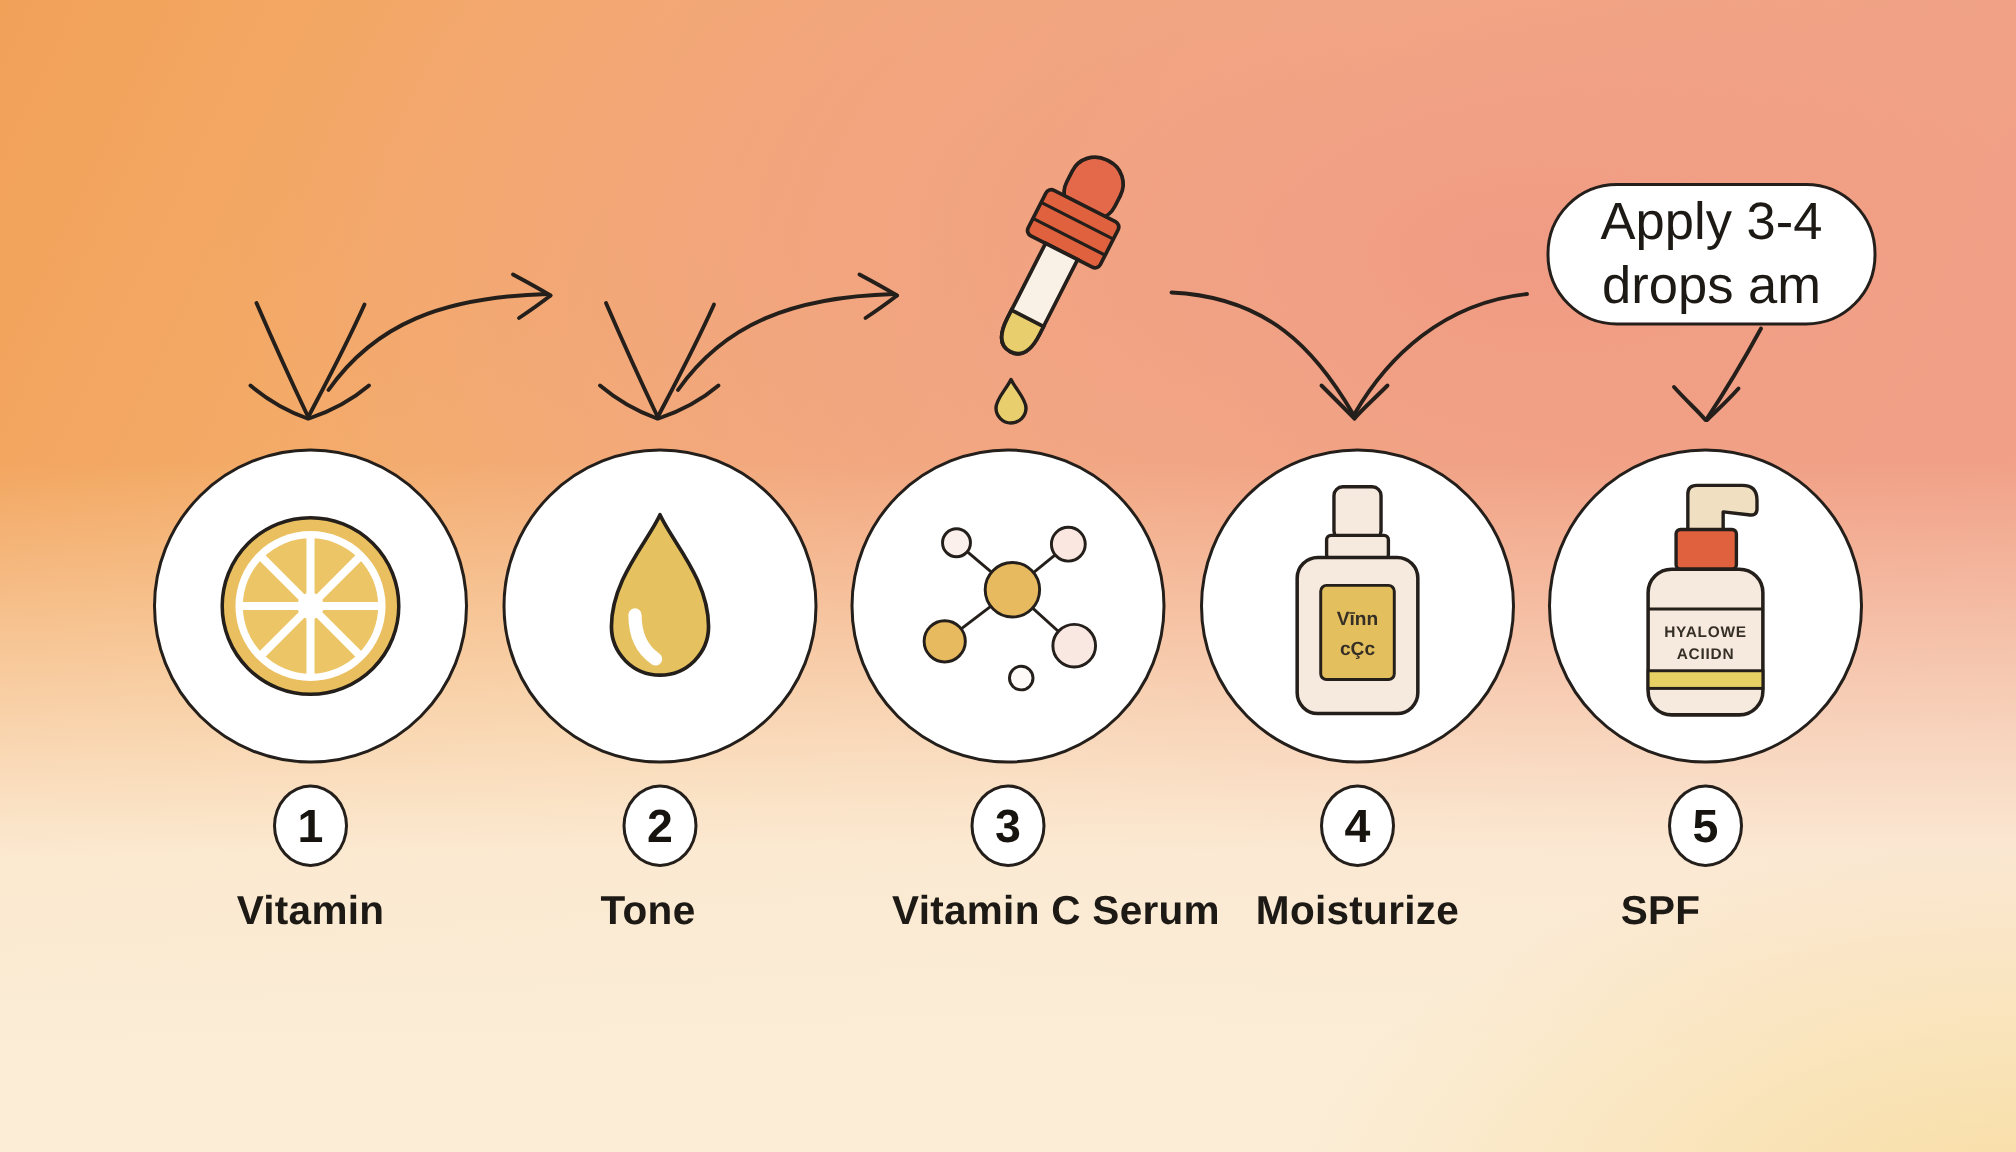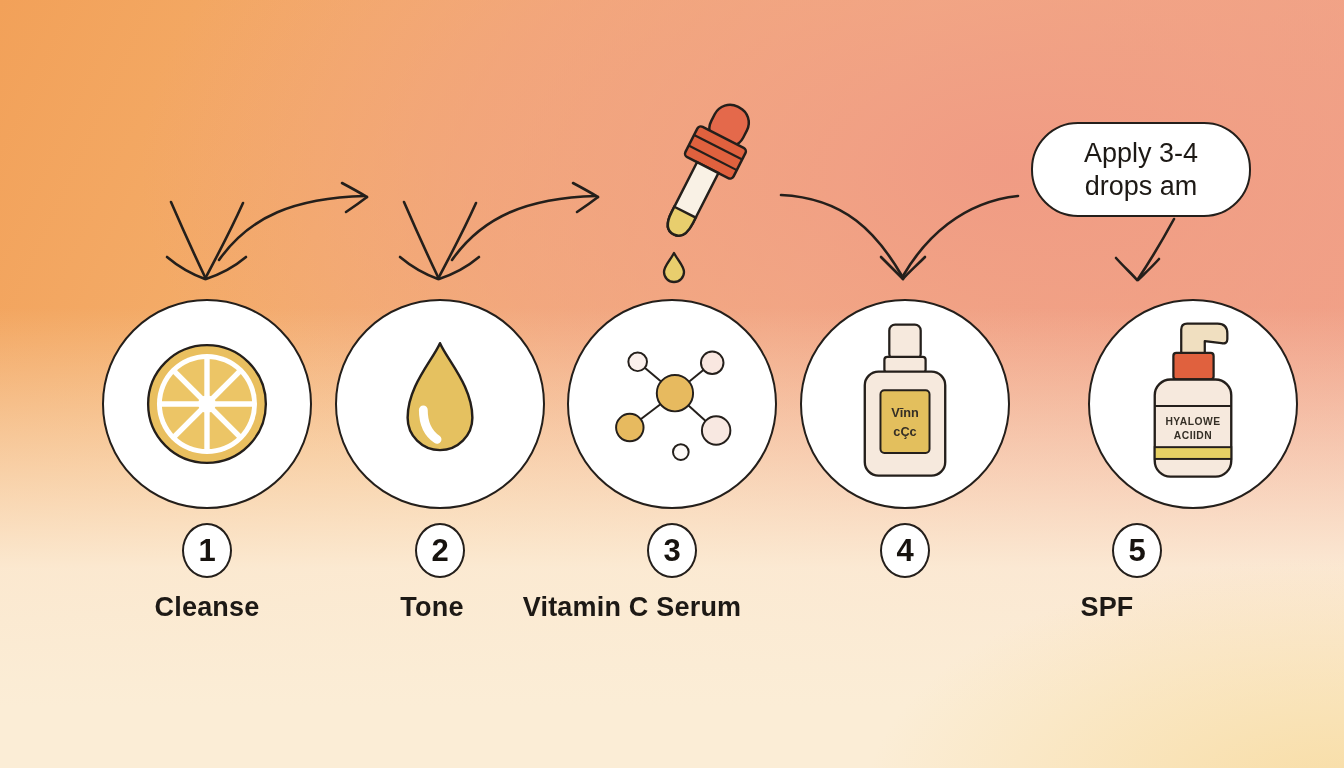--- a/index.html
+++ b/index.html
@@ -35,21 +35,21 @@
   .step-label {
     position: absolute; top: 592px; transform: translateX(-50%); z-index: 2;
     font-size: 27px; font-weight: 600; color: #1D1915; letter-spacing: 0.2px;
     white-space: nowrap;
   }
 
   .bubble {
     position: absolute; left: 1031px; top: 122px; width: 220px; height: 95px; z-index: 2;
     background: #FFFFFF; border: 2.5px solid #241F1B; border-radius: 47px;
     display: flex; flex-direction: column; align-items: center; justify-content: center;
-    font-size: 27px; font-weight: 500; color: #1D1915; line-height: 1.22; text-align: center;
+    font-size: 35px; font-weight: 500; color: #1D1915; line-height: 1.22; text-align: center;
   }
 
   .dropper-wrap { position: absolute; left: 600px; top: 95px; width: 200px; height: 200px; z-index: 2; }
 
   .bottle-text { font-family: "Liberation Sans", sans-serif; font-weight: 600; fill: #352F26; }
 </style>
 </head>
 <body>
 
 <div class="canvas">
@@ -156,21 +156,21 @@
     <svg viewBox="-105 -105 210 210">
       <rect x="-16" y="-81" width="32" height="36" rx="6" fill="#F6E9DD" stroke="#241F1B" stroke-width="2.3"></rect>
       <rect x="-21" y="-48" width="42" height="16" rx="3" fill="#F6E9DD" stroke="#241F1B" stroke-width="2.3"></rect>
       <rect x="-41" y="-33" width="82" height="106" rx="14" fill="#F6E9DD" stroke="#241F1B" stroke-width="2.4"></rect>
       <rect x="-25" y="-14" width="50" height="64" rx="4" fill="#E3BF5D" stroke="#241F1B" stroke-width="2"></rect>
       <text class="bottle-text" x="0" y="13" font-size="13" text-anchor="middle">Vīnn</text>
       <text class="bottle-text" x="0" y="33" font-size="13" text-anchor="middle">cÇc</text>
     </svg>
   </div>
 
-  <div class="step-circle" style="left:1088px">
+  <div class="step-circle" style="left:1032px">
     <svg viewBox="-105 -105 210 210">
       <path d="M -12 -51 L -12 -76 Q -12 -82 -6 -82 L 25 -82 Q 35 -82 35 -72 L 35 -66 Q 35 -61 29 -62 L 12 -64 L 12 -51 Z" fill="#F0DFC0" stroke="#241F1B" stroke-width="2.3" stroke-linejoin="round"></path>
       <rect x="-20" y="-52" width="41" height="27" rx="3" fill="#E0613E" stroke="#241F1B" stroke-width="2.3"></rect>
       <rect x="-39" y="-25" width="78" height="99" rx="16" fill="#F6E9DD" stroke="#241F1B" stroke-width="2.4"></rect>
       <path d="M -39 2 L 39 2" stroke="#241F1B" stroke-width="2" fill="none"></path>
       <text class="bottle-text" x="0" y="21" font-size="10.5" letter-spacing="0.5" text-anchor="middle">HYALOWE</text>
       <text class="bottle-text" x="0" y="36" font-size="10.5" letter-spacing="0.5" text-anchor="middle">ACIIDN</text>
       <rect x="-39" y="44" width="78" height="12" fill="#E7D164" stroke="#241F1B" stroke-width="2"></rect>
     </svg>
   </div>
@@ -184,18 +184,19 @@
   <div class="badge" style="left:647px">
       <span>3</span>
     </div>
   <div class="badge" style="left:880px">
       <span>4</span>
     </div>
   <div class="badge" style="left:1112px">
       <span>5</span>
     </div>
 
-  <div class="step-label" style="left:207px">Cleanse</div>
+  <div class="step-label" style="left:207px">Vitamin</div>
   <div class="step-label" style="left:432px">Tone</div>
-  <div class="step-label" style="left:632px">Vitamin C Serum</div>
+  <div class="step-label" style="left:704px">Vitamin C Serum</div>
+  <div class="step-label" style="left:905px">Moisturize</div>
   <div class="step-label" style="left:1107px">SPF</div>
 
 </div>
 
 </body></html>

